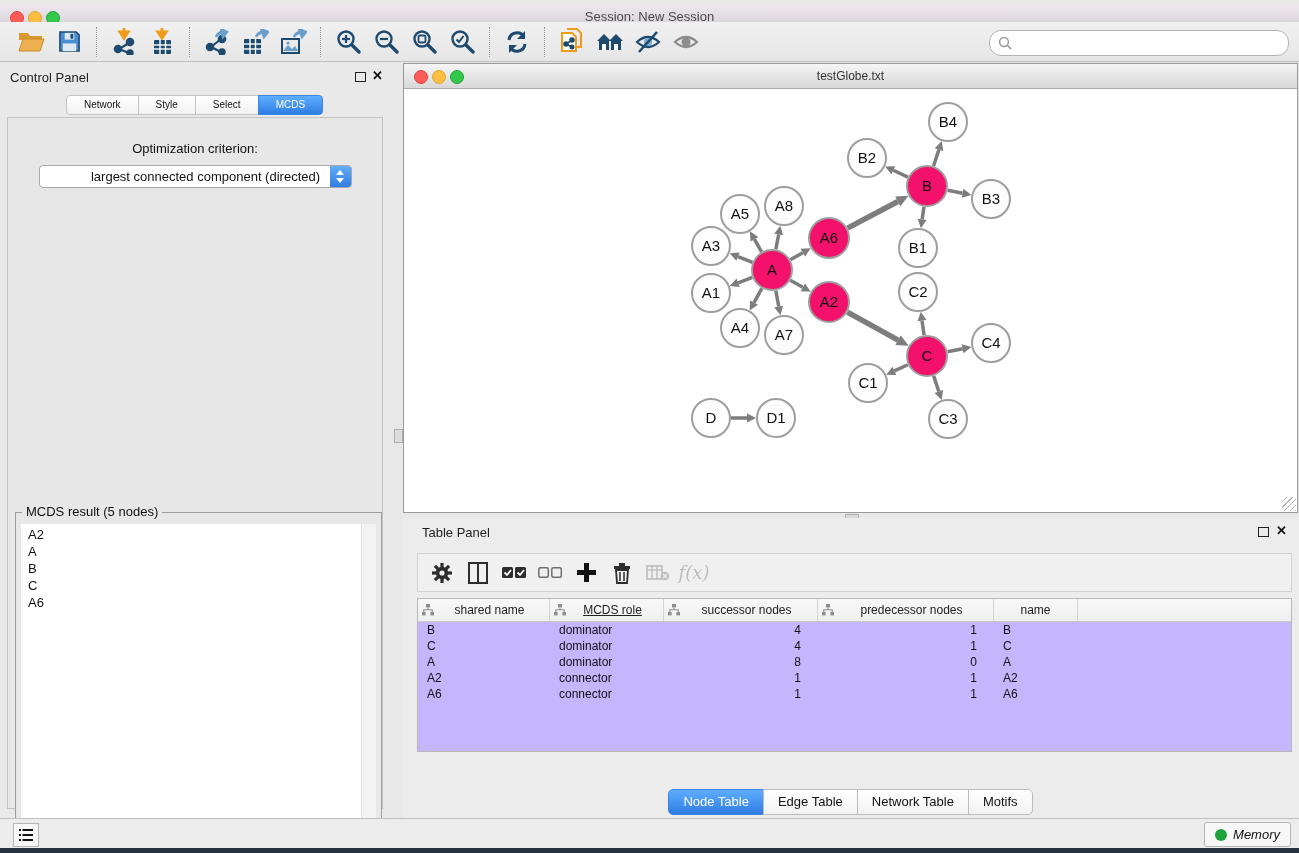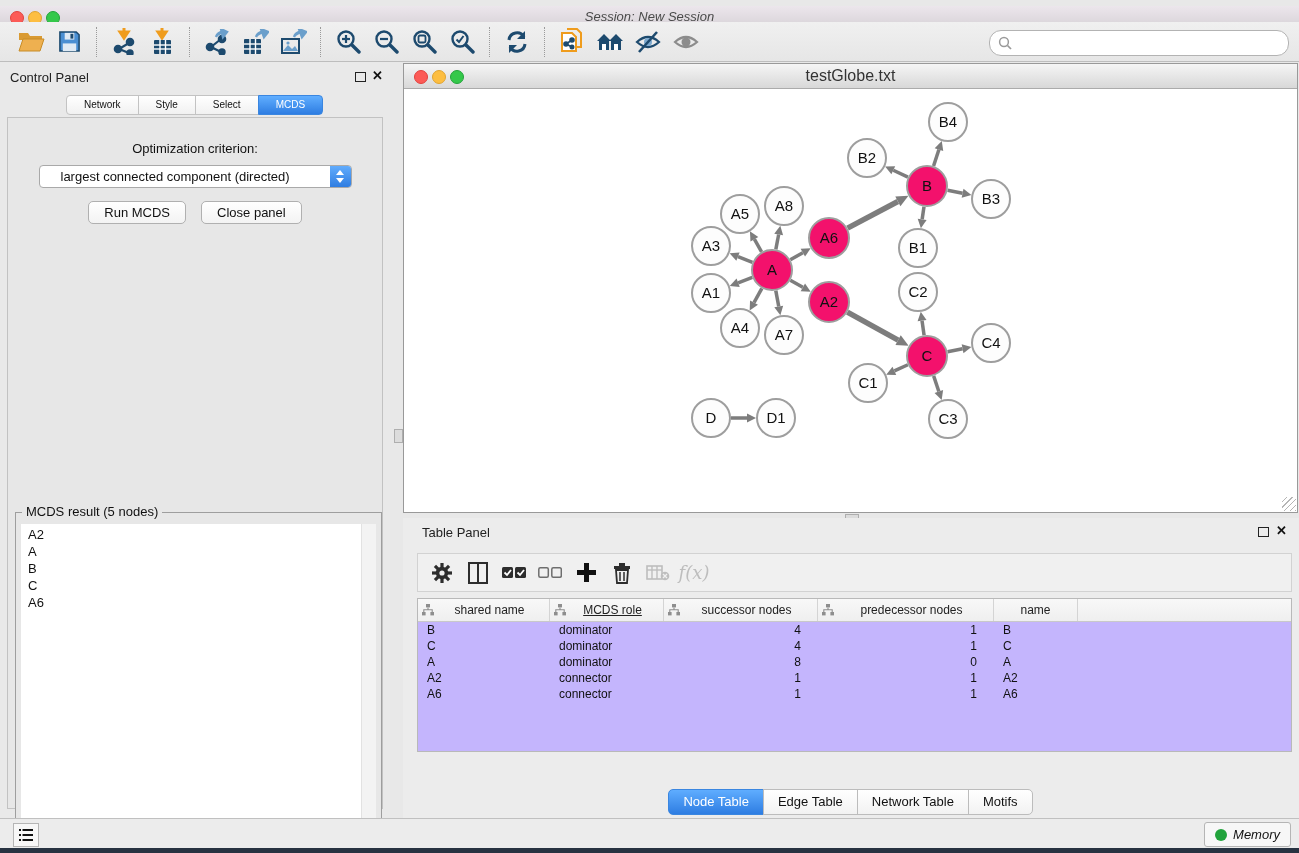--- a/index.html
+++ b/index.html
@@ -3,21 +3,21 @@
 <meta charset="utf-8">
 <style>
   html,body{margin:0;padding:0;}
   body{
     width:1299px;height:853px;overflow:hidden;position:relative;
     font-family:"Liberation Sans", sans-serif;background:#e8e8e8;
     -webkit-font-smoothing:antialiased;
   }
   
   .titlebar{position:absolute;left:0;top:6px;width:100%;height:22px;
-    background:linear-gradient(#ece6ec,#d7d2d7);border-bottom:1px solid #b3b3b3;font-style:italic;}
+    background:linear-gradient(#ece6ec,#d7d2d7);border-bottom:1px solid #b3b3b3;}
   .titlebar .title{text-align:center;font-size:13px;color:#4a4a4a;line-height:22px;}
   .tl{position:absolute;top:5px;width:12px;height:12px;border-radius:50%;}
   .tl.red{left:10px;background:#fc5b57;border:1px solid #e2423e;}
   .tl.yellow{left:28px;background:#fdbe41;border:1px solid #e0a431;}
   .tl.green{left:46px;background:#34c84a;border:1px solid #23a33a;}
   
   .toolbar{position:absolute;left:0;top:22px;width:100%;height:40px;
     background:linear-gradient(#f0f0f0,#e6e6e6);border-bottom:1px solid #bdbdbd;
     display:flex;align-items:center;padding-left:12px;box-sizing:border-box;}
   .tbtn{width:38px;height:34px;display:flex;align-items:center;justify-content:center;cursor:default;}
@@ -36,21 +36,21 @@
   .cp-tab{padding:3px 17px 4px;font-size:10px;color:#111;background:linear-gradient(#ffffff,#f1f1f1);
     border:1px solid #c3c3c3;margin-left:-1px;}
   .cp-tab:first-child{border-radius:4px 0 0 4px;}
   .cp-tab:last-child{border-radius:0 4px 4px 0;}
   .cp-tab.sel{background:linear-gradient(#60aeff,#2e7de2);color:#fff;border-color:#3a86e0;}
   .cp-content{position:absolute;left:7px;right:7px;top:55px;height:690px;
     background:#e7e7e7;border:1px solid #c2c2c2;}
   .opt-label{text-align:center;font-size:13px;color:#111;margin-top:23px;}
   .selectbox{position:relative;width:313px;height:23px;margin:9px auto 0;background:#fff;
     border:1px solid #a9a9a9;border-radius:4px;box-sizing:border-box;}
-  .selectbox .sval{font-size:13px;color:#111;line-height:21px;padding-left:21px;}
+  .selectbox .sval{font-size:13px;color:#111;line-height:21px;padding-left:21px;text-align:center;}
   .stepper{position:absolute;right:0;top:0;width:21px;height:21px;border-radius:0 3px 3px 0;
     background:linear-gradient(#61acfd,#2f7de1);}
   .stepper .up{position:absolute;left:6px;top:4px;width:0;height:0;
     border-left:4.5px solid transparent;border-right:4.5px solid transparent;border-bottom:5px solid #fff;}
   .stepper .dn{position:absolute;left:6px;bottom:4px;width:0;height:0;
     border-left:4.5px solid transparent;border-right:4.5px solid transparent;border-top:5px solid #fff;}
   .btn-row{display:flex;justify-content:center;gap:15px;margin-top:13px;}
   .pbtn{font-size:13px;color:#111;background:linear-gradient(#ffffff,#f3f3f3);
     border:1px solid #b0b0b0;border-radius:5px;padding:3px 15px;}
   .result-group{position:absolute;left:7px;top:394px;width:365px;height:339px;
@@ -65,21 +65,21 @@
   
   .vsplit-thumb{position:absolute;left:394px;top:429px;width:7px;height:12px;
     background:#dcdcdc;border:1px solid #aeaeae;}
   .hsplit-thumb{position:absolute;left:845px;top:514px;width:12px;height:5px;
     background:#dcdcdc;border:1px solid #aeaeae;}
   
   .net-window{position:absolute;left:403px;top:63px;width:895px;height:450px;
     background:#fff;border:1px solid #999;box-sizing:border-box;}
   .net-title{position:relative;height:24px;background:linear-gradient(#f5f5f5,#d8d8d8);
     border-bottom:1px solid #ababab;}
-  .net-title .wtitle{text-align:center;font-size:16px;color:#333;line-height:24px;}
+  .net-title .wtitle{text-align:center;font-size:12px;color:#333;line-height:24px;}
   .net-title .tl{top:6px;}
   .net-canvas{position:relative;width:893px;height:486px;}
   .resize-grip{position:absolute;right:1px;bottom:1px;width:14px;height:14px;
     background:repeating-linear-gradient(135deg,transparent 0 3px,#b5b5b5 3px 4px);}
   
   .table-panel{position:absolute;left:403px;top:518px;width:896px;height:300px;background:#ececec;}
   .tp-toolbar{position:absolute;left:14px;top:35px;width:875px;height:39px;background:#f0f0f0;
     border:1px solid #d2d2d2;display:flex;align-items:center;padding-left:8px;box-sizing:border-box;gap:4px;}
   .tp-btn{width:32px;height:30px;display:flex;align-items:center;justify-content:center;}
   .fx{font-family:"DejaVu Serif",serif;font-style:italic;font-size:18px;color:#bdbdbd;}
@@ -328,24 +328,20 @@
     </div>
   <div class="cp-content">
     <div class="opt-label">Optimization criterion:</div>
     <div class="selectbox">
       <div class="sval">largest connected component (directed)</div>
       <div class="stepper">
           <div class="up"></div>
           <div class="dn"></div>
         </div>
     </div>
-    <div class="btn-row">
-      <button class="pbtn">Run MCDS</button>
-      <button class="pbtn">Close panel</button>
-    </div>
     <div class="result-group">
       <span class="result-title">MCDS result (5 nodes)</span>
       <div class="result-list" id="result-list">
           <div class="ritem">A2</div>
           <div class="ritem">A</div>
           <div class="ritem">B</div>
           <div class="ritem">C</div>
           <div class="ritem">A6</div>
         </div>
       <div class="result-scroll"></div>

